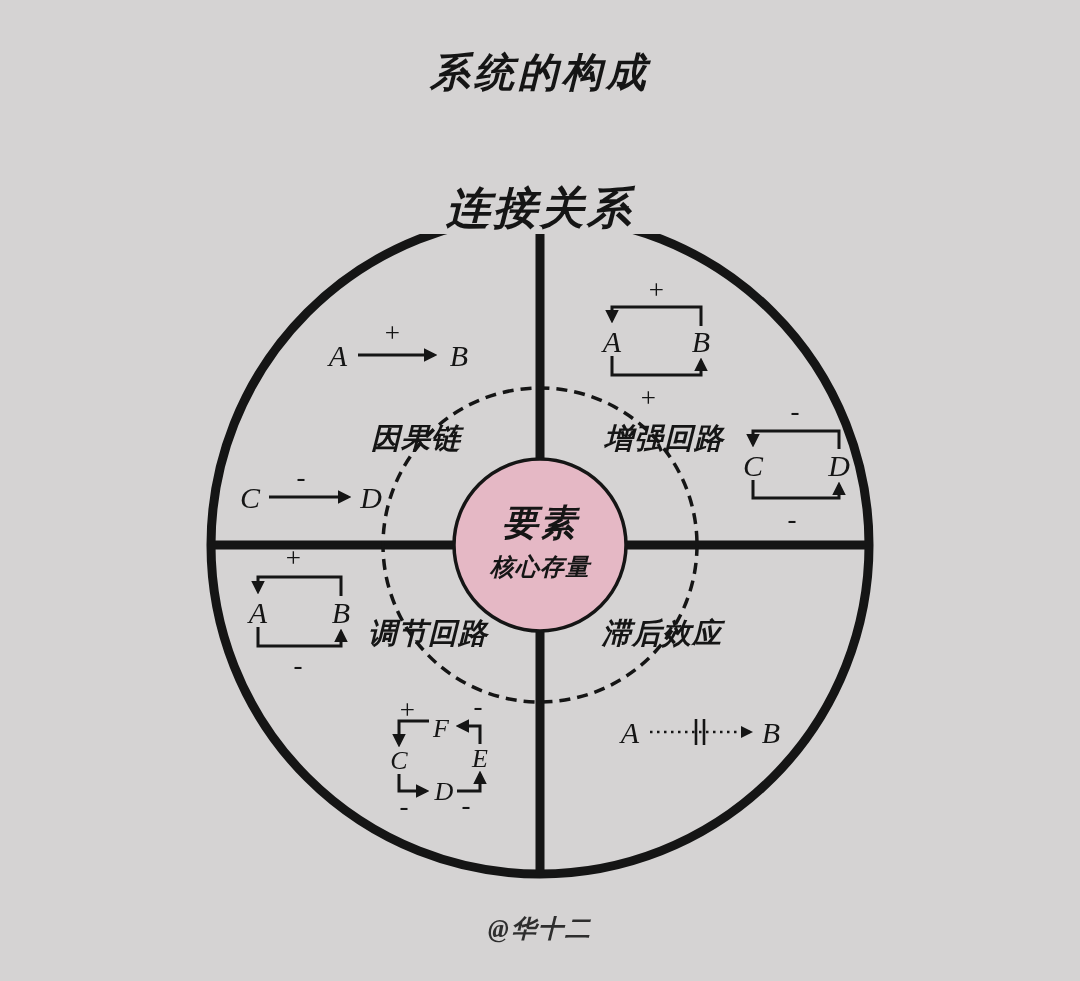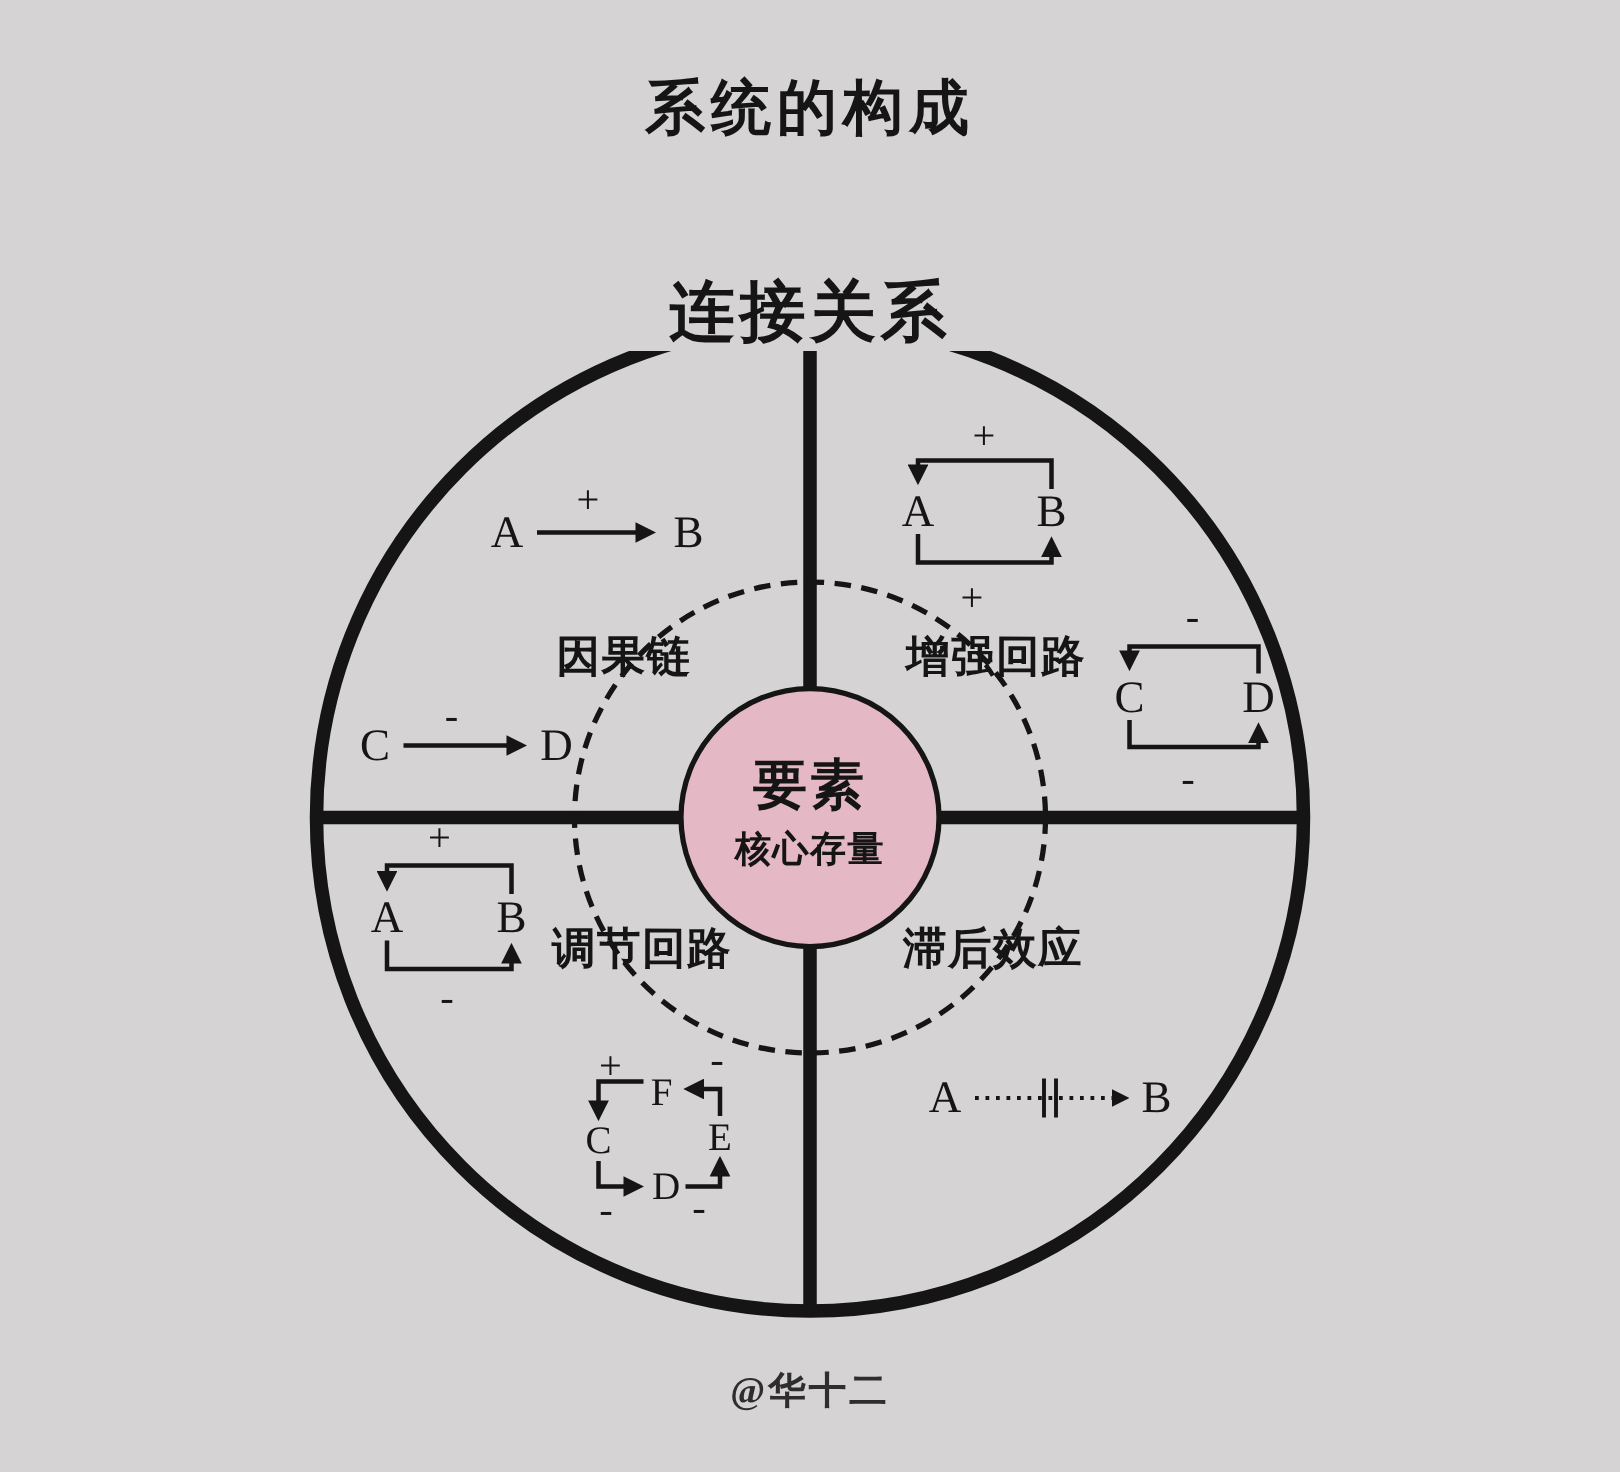--- a/index.html
+++ b/index.html
@@ -3,20 +3,21 @@
 <meta charset="utf-8">
 <style>
   html, body { margin: 0; padding: 0; }
   body { background: #d5d3d3; }
   .stage {
     position: relative;
     width: 1080px;
     height: 981px;
     background: #d5d3d3;
     overflow: hidden;
+    font-style: italic;
   }
   svg { display: block; }
   text {
     fill: #151515;
     font-family: "Liberation Serif", "DejaVu Serif", serif;
   }
   .cn   { font-weight: bold; }
   .title-text   { font-size: 40px; letter-spacing: 4px; }
   .outer-label  { font-size: 44px; letter-spacing: 3px; }
   .quad-label   { font-size: 29px; letter-spacing: 1px; }

